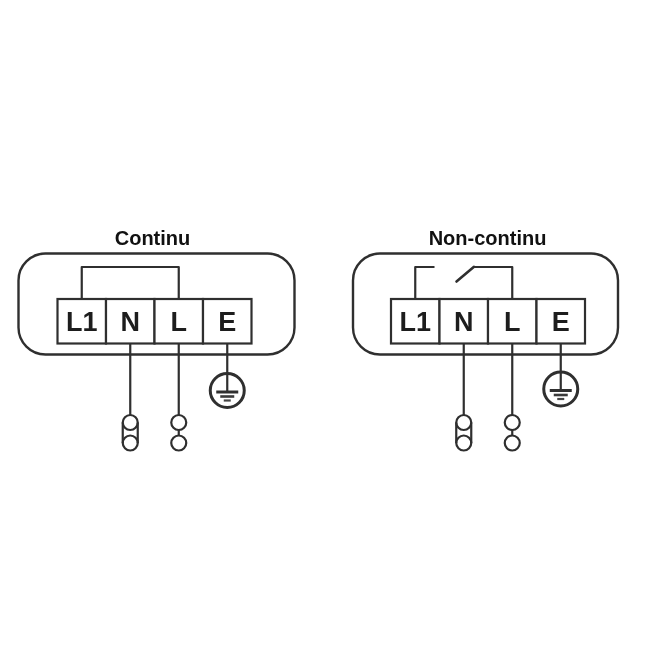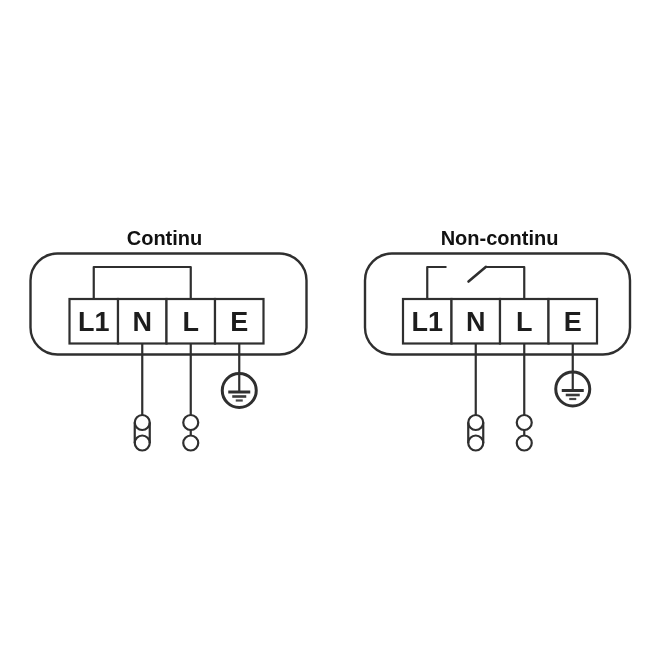--- a/index.html
+++ b/index.html
@@ -5,21 +5,21 @@
   html, body {
     margin: 0;
     padding: 0;
     background: #ffffff;
   }
   body {
     width: 650px;
     height: 650px;
     font-family: "Liberation Sans", sans-serif;
   }
-  .figure-wrap { width: 574px; height: 650px; padding-left: 12px; }
+  .figure-wrap { width: 574px; height: 650px; }
   svg { display: block; }
 
   .title {
     font-family: "Liberation Sans", sans-serif;
     font-size: 20px;
     font-weight: bold;
     fill: #111111;
     text-anchor: middle;
   }
   .term {

